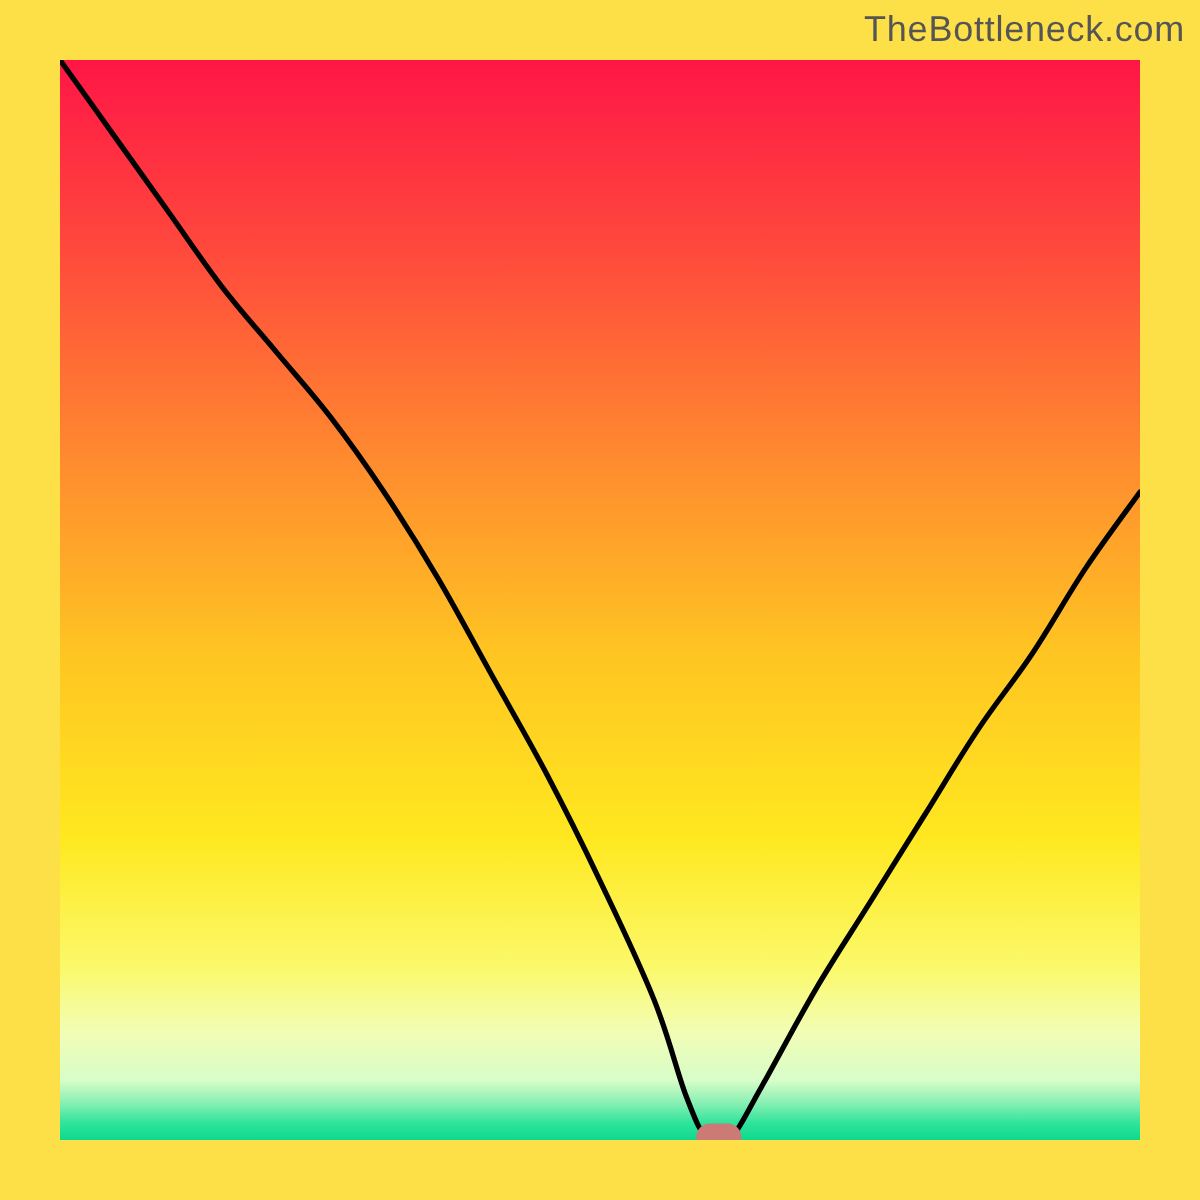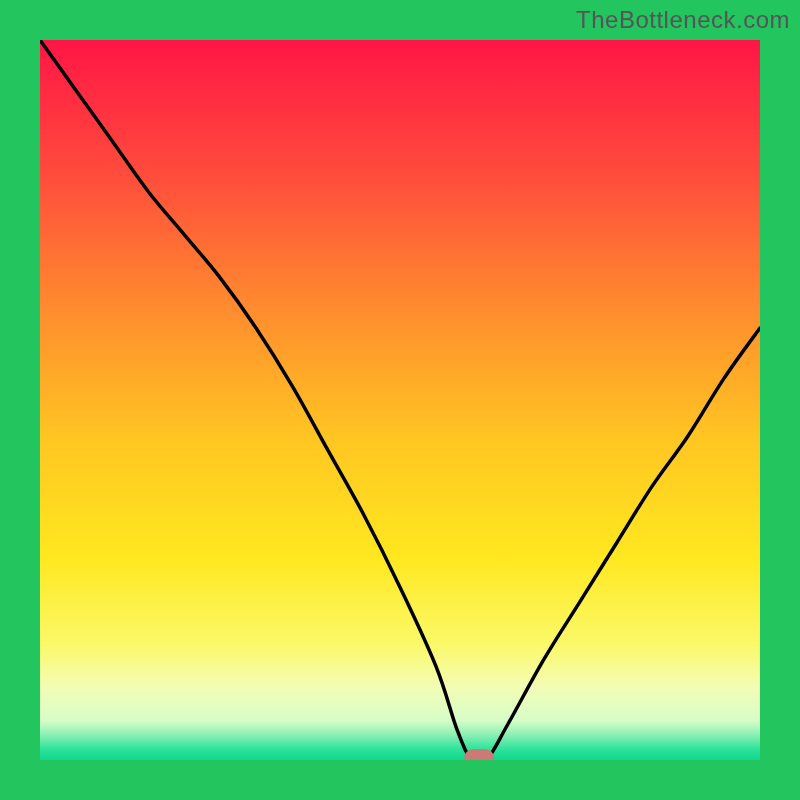--- a/index.html
+++ b/index.html
@@ -7,21 +7,21 @@
     padding: 0;
     width: 800px;
     height: 800px;
     background: #000;
     overflow: hidden;
   }
   .container {
     position: relative;
     width: 800px;
     height: 800px;
-    background: #22c55e;
+    background: #fde047;
     text-align: right;
   }
   .watermark {
     position: absolute;
     top: 6px;
     right: 10px;
     color: #555;
     font-family: Arial, Helvetica, sans-serif;
     font-size: 24px;
     font-weight: 500;

